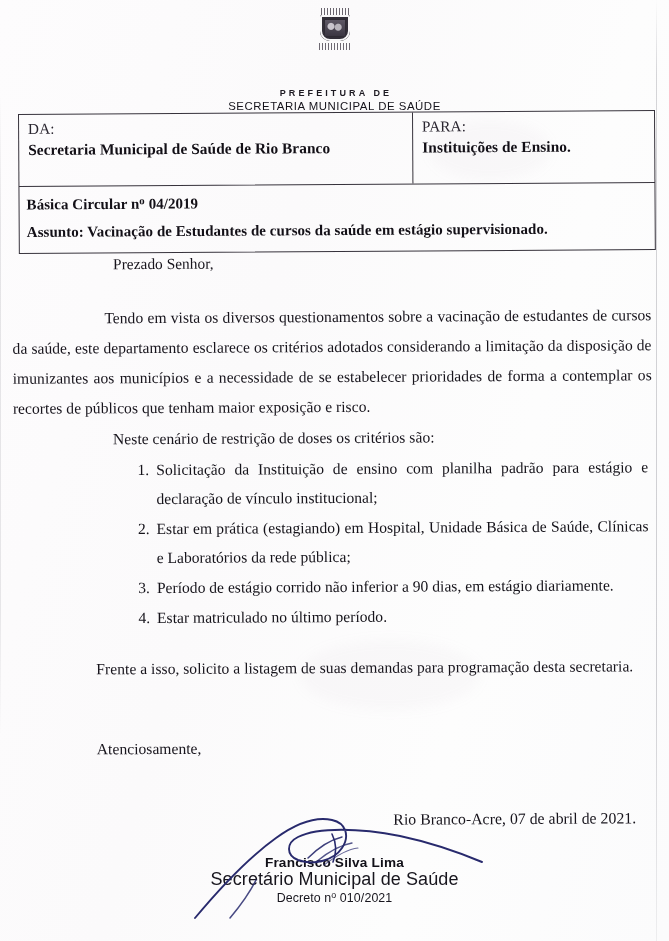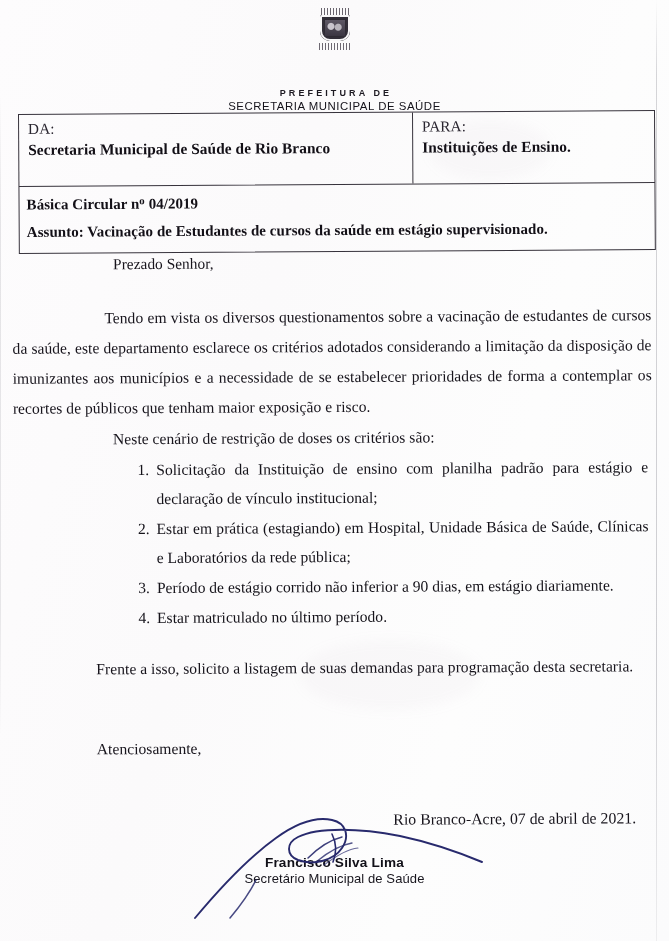--- a/index.html
+++ b/index.html
@@ -279,21 +279,21 @@
   #signature-name {
     font-family: "Liberation Sans", sans-serif;
     font-size: 13.6px;
     font-weight: 700;
     color: #111018;
     line-height: 16px;
     letter-spacing: .2px;
   }
   #signature-role {
     font-family: "Liberation Sans", sans-serif;
-    font-size: 13px;
+    font-size: 18px;
     color: #17151d;
     line-height: 16px;
     letter-spacing: .1px;
   }
   #signature-decree {
     font-family: "Liberation Sans", sans-serif;
     font-size: 12.4px;
     color: #17151d;
     line-height: 16px;
     letter-spacing: .1px;
@@ -380,16 +380,17 @@
         <path d="M118 48 C 128 38, 140 30, 152 27" stroke-width="1.5" opacity=".9"></path>
         <path d="M126 52 C 138 42, 150 35, 162 33" stroke-width="1.3" opacity=".8"></path>
         <path d="M134 55 C 146 46, 158 39, 168 38" stroke-width="1.1" opacity=".7"></path>
         <path d="M142 24 C 146 32, 147 42, 143 52" stroke-width="1.6"></path>
         <path d="M66 70 C 60 82, 50 96, 40 108" stroke-width="1.5" opacity=".85"></path>
       </g>
     </svg>
 
     <div id="signature-name">Francisco Silva Lima</div>
     <div id="signature-role">Secretário Municipal de Saúde</div>
+    <div id="signature-decree"><span>Decreto n</span><sup>o</sup><span> 010/2021</span></div>
 
   </div>
 
 </div>
 
 </body></html>

